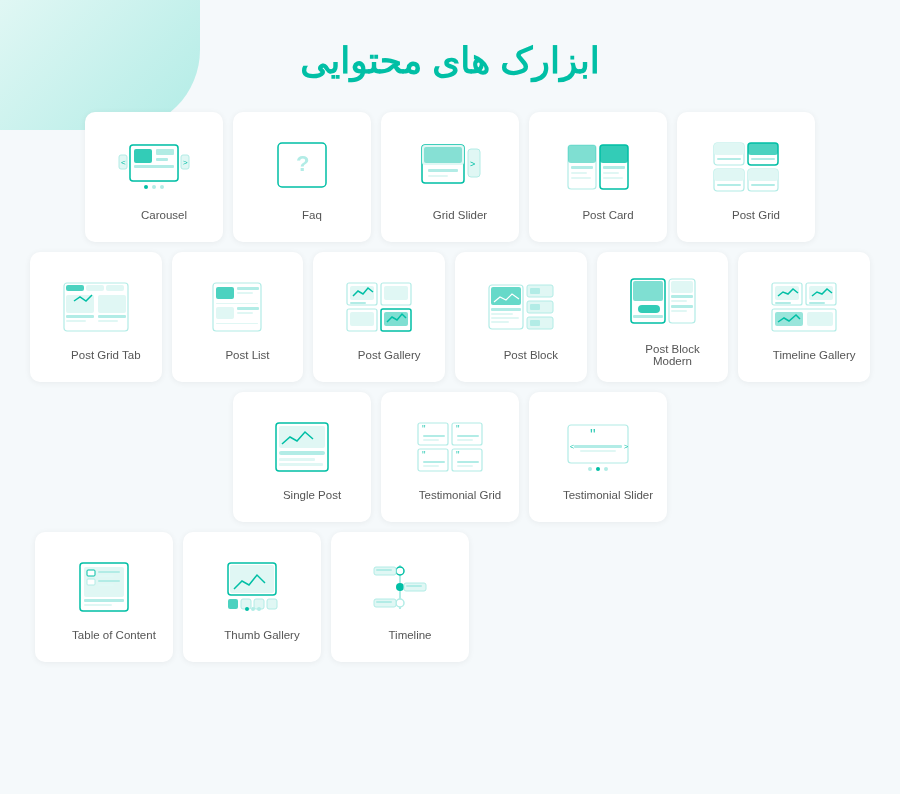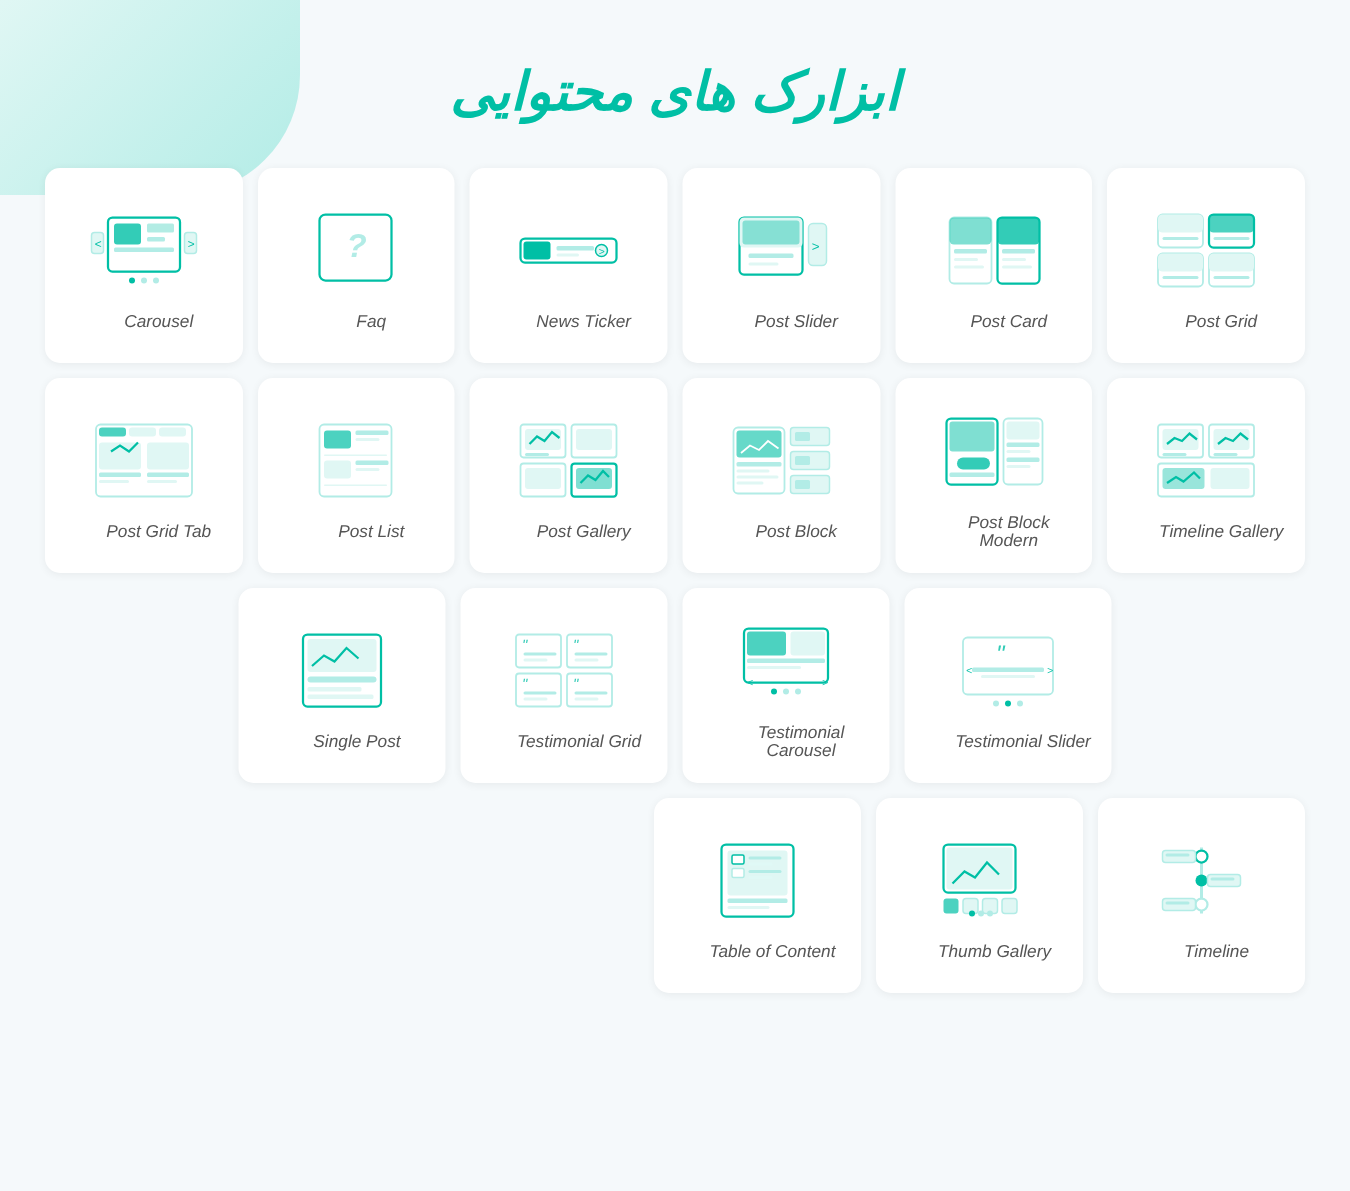--- a/index.html
+++ b/index.html
@@ -16,21 +16,20 @@
       top: 0; left: 0;
       width: 200px; height: 130px;
       background: linear-gradient(135deg, #e0f7f4 0%, #b2ece6 100%);
       border-radius: 0 0 80px 0;
       z-index: 0;
     }
     .page-wrapper {
       position: relative;
       z-index: 1;
       padding: 20px 30px 30px 30px;
-      font-style: italic;
     }
     .page-title {
       text-align: center;
       font-size: 36px;
       font-weight: bold;
       color: #00bfa5;
       direction: rtl;
       margin-bottom: 30px;
       margin-top: 20px;
     }
@@ -109,47 +108,34 @@
     <div class="widget-card">
       <div class="widget-icon">
         <svg class="icon-svg" viewBox="0 0 80 56" fill="none" xmlns="http://www.w3.org/2000/svg">
           <rect x="16" y="4" width="48" height="44" rx="4" fill="white" stroke="#00bfa5" stroke-width="1.5"></rect>
           <text x="34" y="32" font-size="22" fill="#b2ece6" font-weight="bold">?</text>
         </svg>
       </div>
       <span class="widget-label">Faq</span>
     </div>
 
-    <div class="widget-card">
-      <div class="widget-icon">
-        <svg class="icon-svg" viewBox="0 0 80 56" fill="none" xmlns="http://www.w3.org/2000/svg">
-          <rect x="8" y="20" width="64" height="16" rx="3" fill="white" stroke="#00bfa5" stroke-width="1.5"></rect>
-          <rect x="10" y="22" width="18" height="12" rx="2" fill="#00bfa5"></rect>
-          <rect x="32" y="25" width="25" height="3" rx="1" fill="#b2ece6"></rect>
-          <rect x="32" y="30" width="15" height="2" rx="1" fill="#e0f7f4"></rect>
-          <circle cx="62" cy="28" r="4" fill="#e0f7f4" stroke="#00bfa5" stroke-width="1"></circle>
-          <text x="60" y="31" font-size="7" fill="#00bfa5">&gt;</text>
-        </svg>
-      </div>
-      <span class="widget-label">News Ticker</span>
-    </div>
 
     <div class="widget-card">
       <div class="widget-icon">
         <svg class="icon-svg" viewBox="0 0 80 56" fill="none" xmlns="http://www.w3.org/2000/svg">
           <rect x="12" y="6" width="42" height="38" rx="3" fill="white" stroke="#00bfa5" stroke-width="1.5"></rect>
           <rect x="12" y="6" width="42" height="20" rx="3" fill="#e0f7f4"></rect>
           <rect x="14" y="8" width="38" height="16" rx="2" fill="#00bfa5" opacity="0.4"></rect>
           <rect x="18" y="30" width="30" height="3" rx="1" fill="#b2ece6"></rect>
           <rect x="18" y="36" width="20" height="2" rx="1" fill="#e0f7f4"></rect>
           <rect x="58" y="10" width="12" height="28" rx="3" fill="#e0f7f4" stroke="#b2ece6" stroke-width="1"></rect>
           <text x="60" y="28" font-size="9" fill="#00bfa5">&gt;</text>
         </svg>
       </div>
-      <span class="widget-label">Post Slider</span>
+      <span class="widget-label">Grid Slider</span>
     </div>
 
     <div class="widget-card">
       <div class="widget-icon">
         <svg class="icon-svg" viewBox="0 0 80 56" fill="none" xmlns="http://www.w3.org/2000/svg">
           <rect x="10" y="6" width="28" height="44" rx="3" fill="white" stroke="#b2ece6" stroke-width="1.2"></rect>
           <rect x="10" y="6" width="28" height="18" rx="3" fill="#00bfa5" opacity="0.5"></rect>
           <rect x="13" y="27" width="22" height="3" rx="1" fill="#b2ece6"></rect>
           <rect x="13" y="33" width="16" height="2" rx="1" fill="#e0f7f4"></rect>
           <rect x="13" y="38" width="20" height="2" rx="1" fill="#e0f7f4"></rect>
@@ -338,58 +324,41 @@
           <rect x="13" y="46" width="16" height="2" rx="1" fill="#e0f7f4"></rect>
           <rect x="42" y="30" width="30" height="22" rx="2" fill="white" stroke="#b2ece6" stroke-width="1.2"></rect>
           <text x="46" y="40" font-size="10" fill="#00bfa5" opacity="0.8">"</text>
           <rect x="47" y="42" width="22" height="2" rx="1" fill="#b2ece6"></rect>
           <rect x="47" y="46" width="16" height="2" rx="1" fill="#e0f7f4"></rect>
         </svg>
       </div>
       <span class="widget-label">Testimonial Grid</span>
     </div>
 
-    <div class="widget-card">
-      <div class="widget-icon">
-        <svg class="icon-svg" viewBox="0 0 80 56" fill="none" xmlns="http://www.w3.org/2000/svg">
-          <rect x="12" y="6" width="56" height="36" rx="3" fill="white" stroke="#00bfa5" stroke-width="1.5"></rect>
-          <rect x="14" y="8" width="26" height="16" rx="2" fill="#00bfa5" opacity="0.7"></rect>
-          <rect x="43" y="8" width="23" height="16" rx="2" fill="#e0f7f4"></rect>
-          <rect x="14" y="26" width="52" height="3" rx="1" fill="#b2ece6"></rect>
-          <rect x="14" y="31" width="36" height="2" rx="1" fill="#e0f7f4"></rect>
-          <circle cx="32" cy="48" r="2" fill="#00bfa5"></circle>
-          <circle cx="40" cy="48" r="2" fill="#b2ece6"></circle>
-          <circle cx="48" cy="48" r="2" fill="#b2ece6"></circle>
-          <text x="14" y="44" font-size="7" fill="#00bfa5">&lt;</text>
-          <text x="64" y="44" font-size="7" fill="#00bfa5">&gt;</text>
-        </svg>
-      </div>
-      <span class="widget-label">Testimonial Carousel</span>
-    </div>
 
     <div class="widget-card">
       <div class="widget-icon">
         <svg class="icon-svg" viewBox="0 0 80 56" fill="none" xmlns="http://www.w3.org/2000/svg">
           <rect x="10" y="6" width="60" height="38" rx="3" fill="white" stroke="#b2ece6" stroke-width="1.2"></rect>
           <text x="32" y="22" font-size="16" fill="#00bfa5" opacity="0.8">"</text>
           <rect x="16" y="26" width="48" height="3" rx="1" fill="#b2ece6"></rect>
           <rect x="22" y="31" width="36" height="2" rx="1" fill="#e0f7f4"></rect>
           <text x="12" y="30" font-size="7" fill="#00bfa5">&lt;</text>
           <text x="66" y="30" font-size="7" fill="#00bfa5">&gt;</text>
           <circle cx="32" cy="50" r="2" fill="#b2ece6"></circle>
           <circle cx="40" cy="50" r="2" fill="#00bfa5"></circle>
           <circle cx="48" cy="50" r="2" fill="#b2ece6"></circle>
         </svg>
       </div>
       <span class="widget-label">Testimonial Slider</span>
     </div>
 
   </div>
 
-  <div class="grid-row" style="justify-content: flex-end; padding-left: 5px;">
+  <div class="grid-row" style="justify-content: flex-start; padding-left: 5px;">
 
     <div class="widget-card">
       <div class="widget-icon">
         <svg class="icon-svg" viewBox="0 0 80 56" fill="none" xmlns="http://www.w3.org/2000/svg">
           <rect x="16" y="4" width="48" height="48" rx="3" fill="white" stroke="#00bfa5" stroke-width="1.5"></rect>
           <rect x="20" y="8" width="40" height="30" rx="2" fill="#e0f7f4"></rect>
           <rect x="23" y="11" width="8" height="6" rx="1" fill="white" stroke="#00bfa5" stroke-width="1"></rect>
           <rect x="23" y="20" width="8" height="6" rx="1" fill="white" stroke="#b2ece6" stroke-width="1"></rect>
           <rect x="34" y="12" width="22" height="2" rx="1" fill="#b2ece6"></rect>
           <rect x="34" y="16" width="16" height="2" rx="1" fill="#e0f9f6"></rect>

